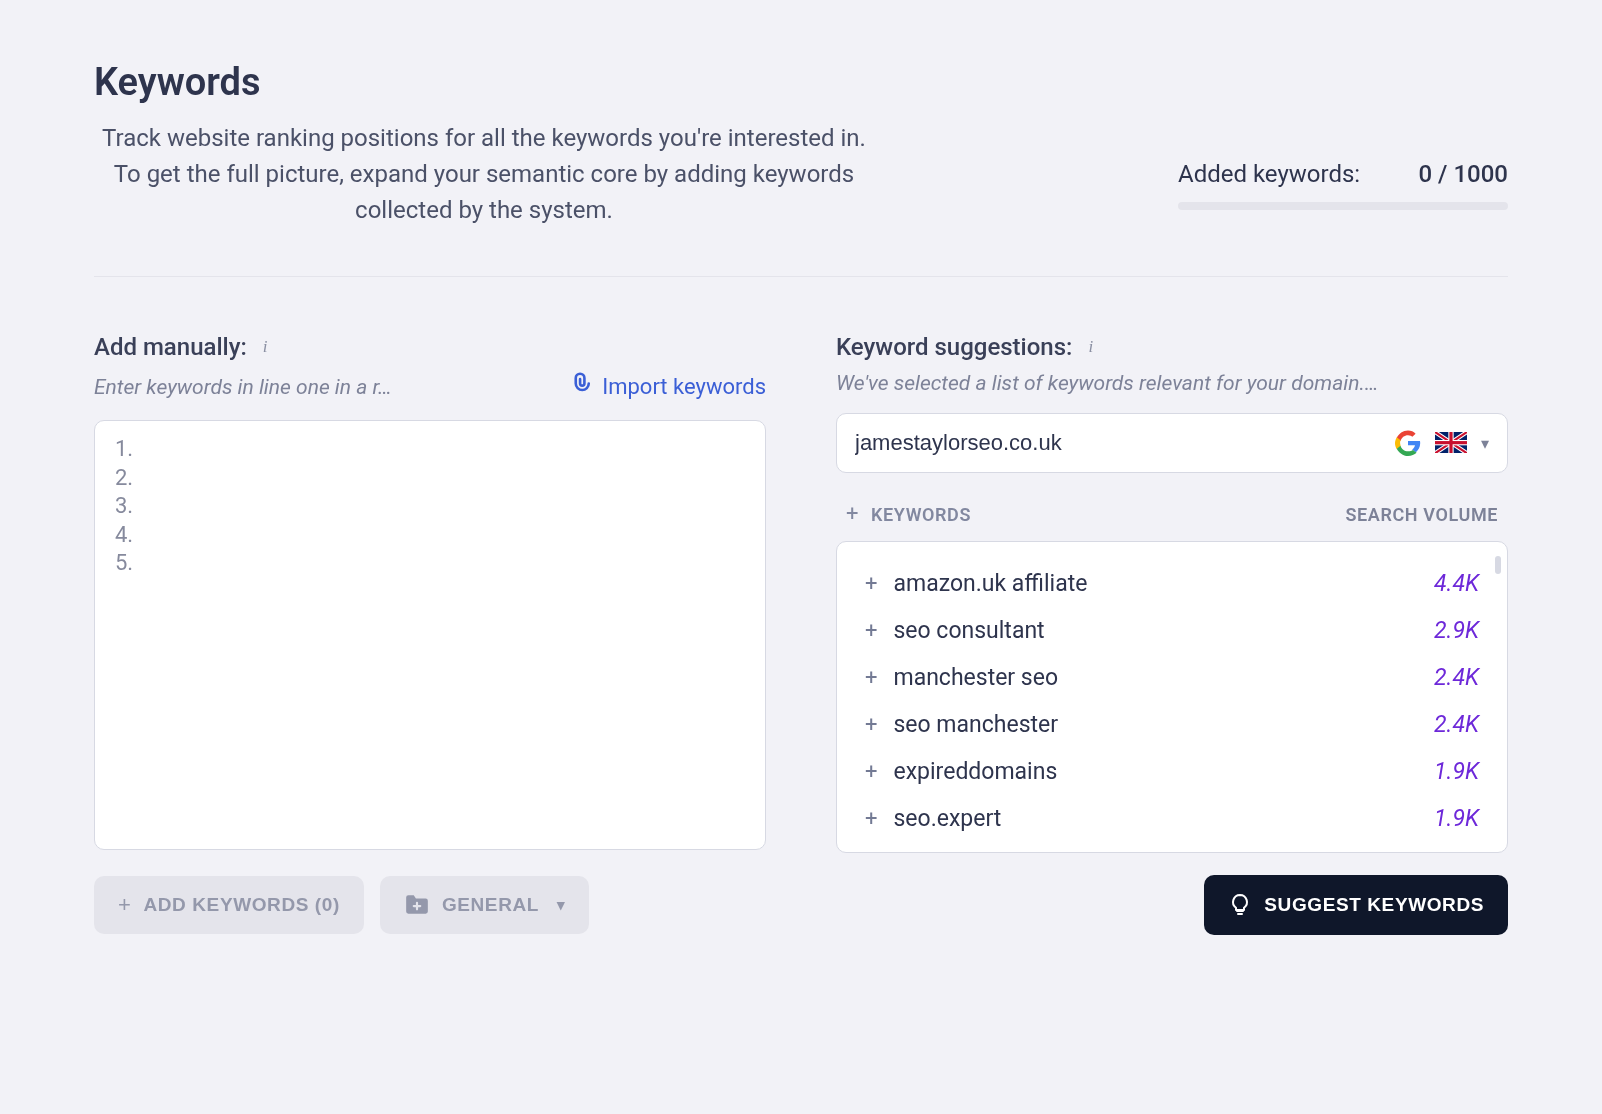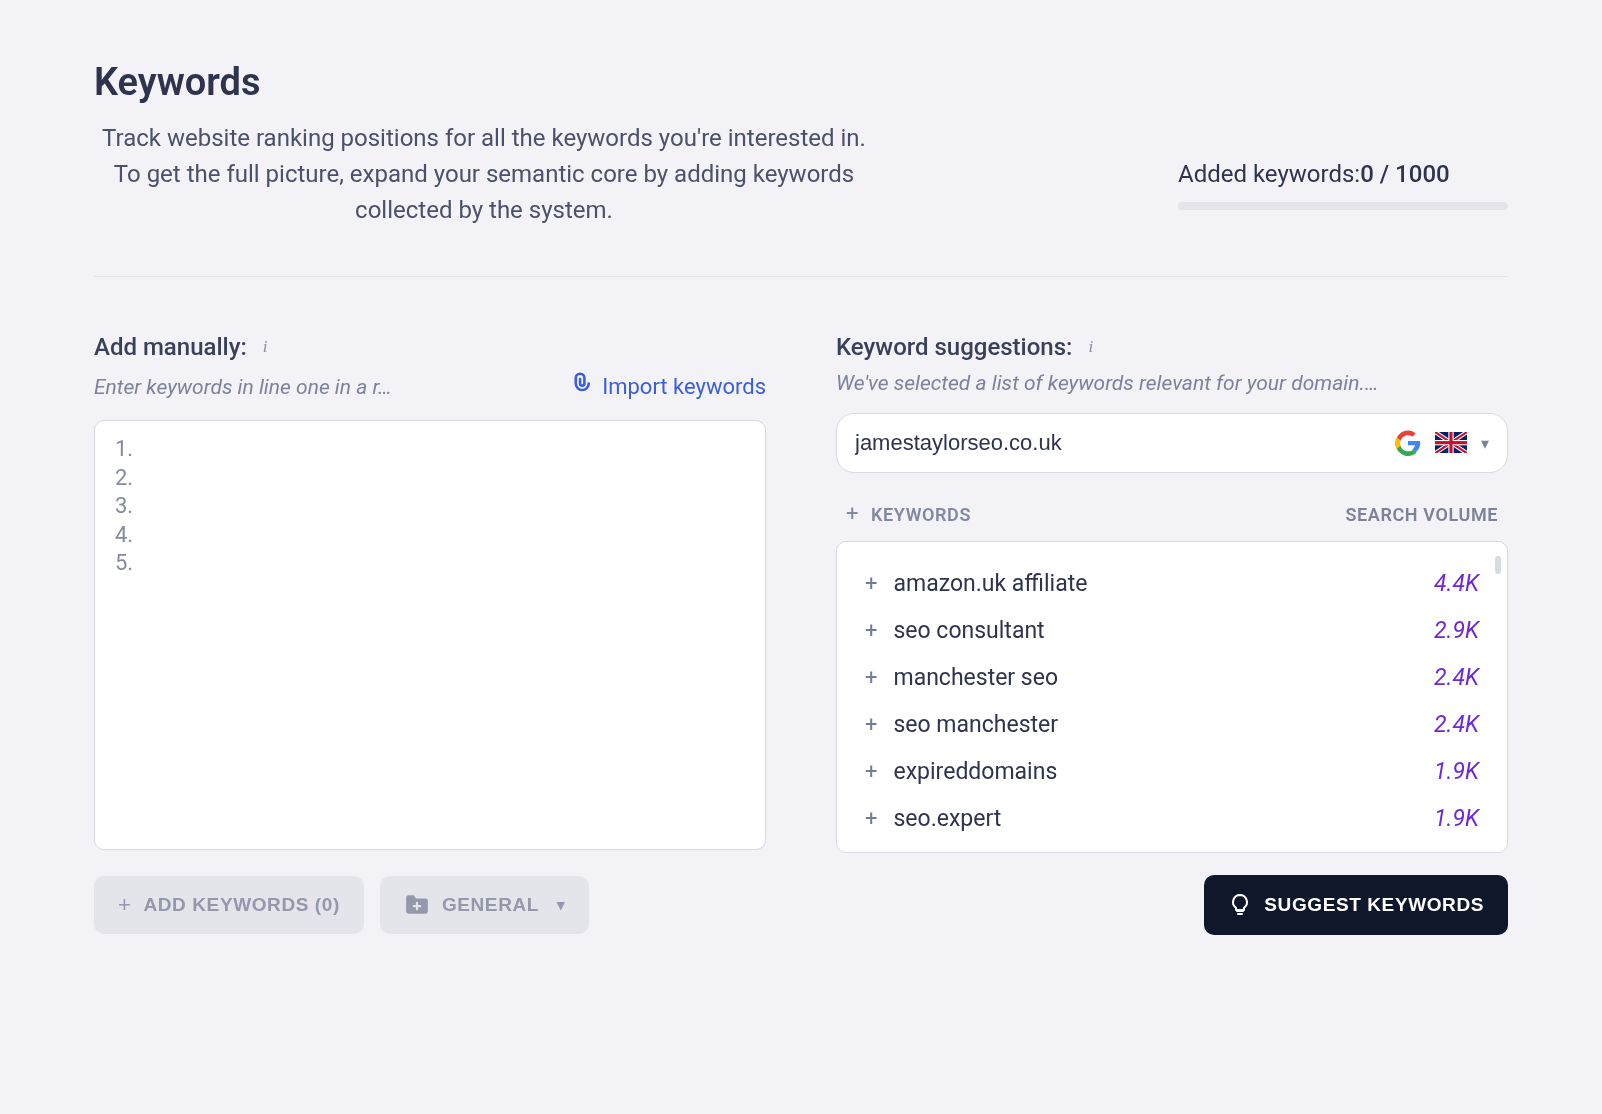--- a/index.html
+++ b/index.html
@@ -33,20 +33,21 @@
     font-weight: 400;
     text-align: center;
   }
   .added-block {
     margin-top: 100px;
     text-align: right;
     min-width: 330px;
   }
   .added-row {
     display: flex;
+    justify-content: space-between;
     align-items: baseline;
     font-size: 24px;
     color: #2e344d;
     margin-bottom: 14px;
   }
   .added-row .count { font-weight: 500; }
   .progress {
     height: 8px;
     background: #e4e4eb;
     border-radius: 4px;
@@ -121,21 +122,21 @@
     list-style-position: inside;
     padding: 0;
   }
   .keyword-input-box li { line-height: 1.3; }
 
   
   .domain-bar {
     display: flex;
     align-items: center;
     border: 1.5px solid #d7d9e3;
-    border-radius: 18px;
+    border-radius: 10px;
     background: #fff;
     padding: 16px 18px;
     gap: 14px;
     margin-bottom: 24px;
   }
   .domain-bar .domain {
     flex: 1;
     font-size: 22px;
     color: #2e344d;
     border: none;

